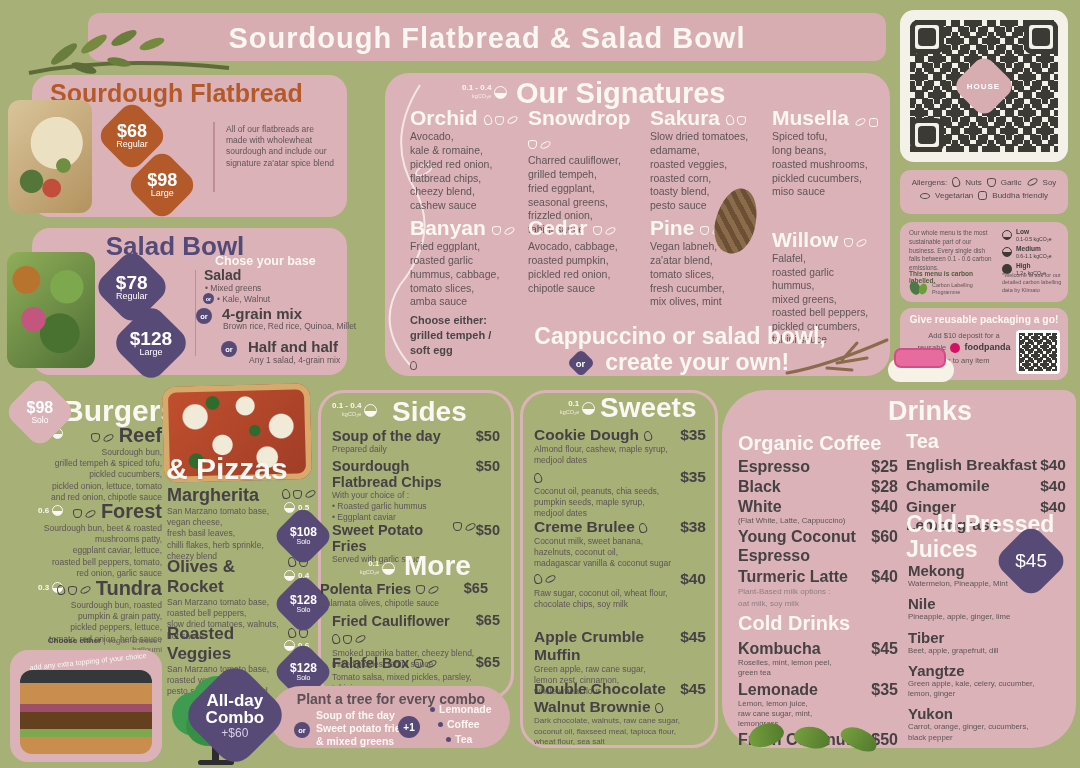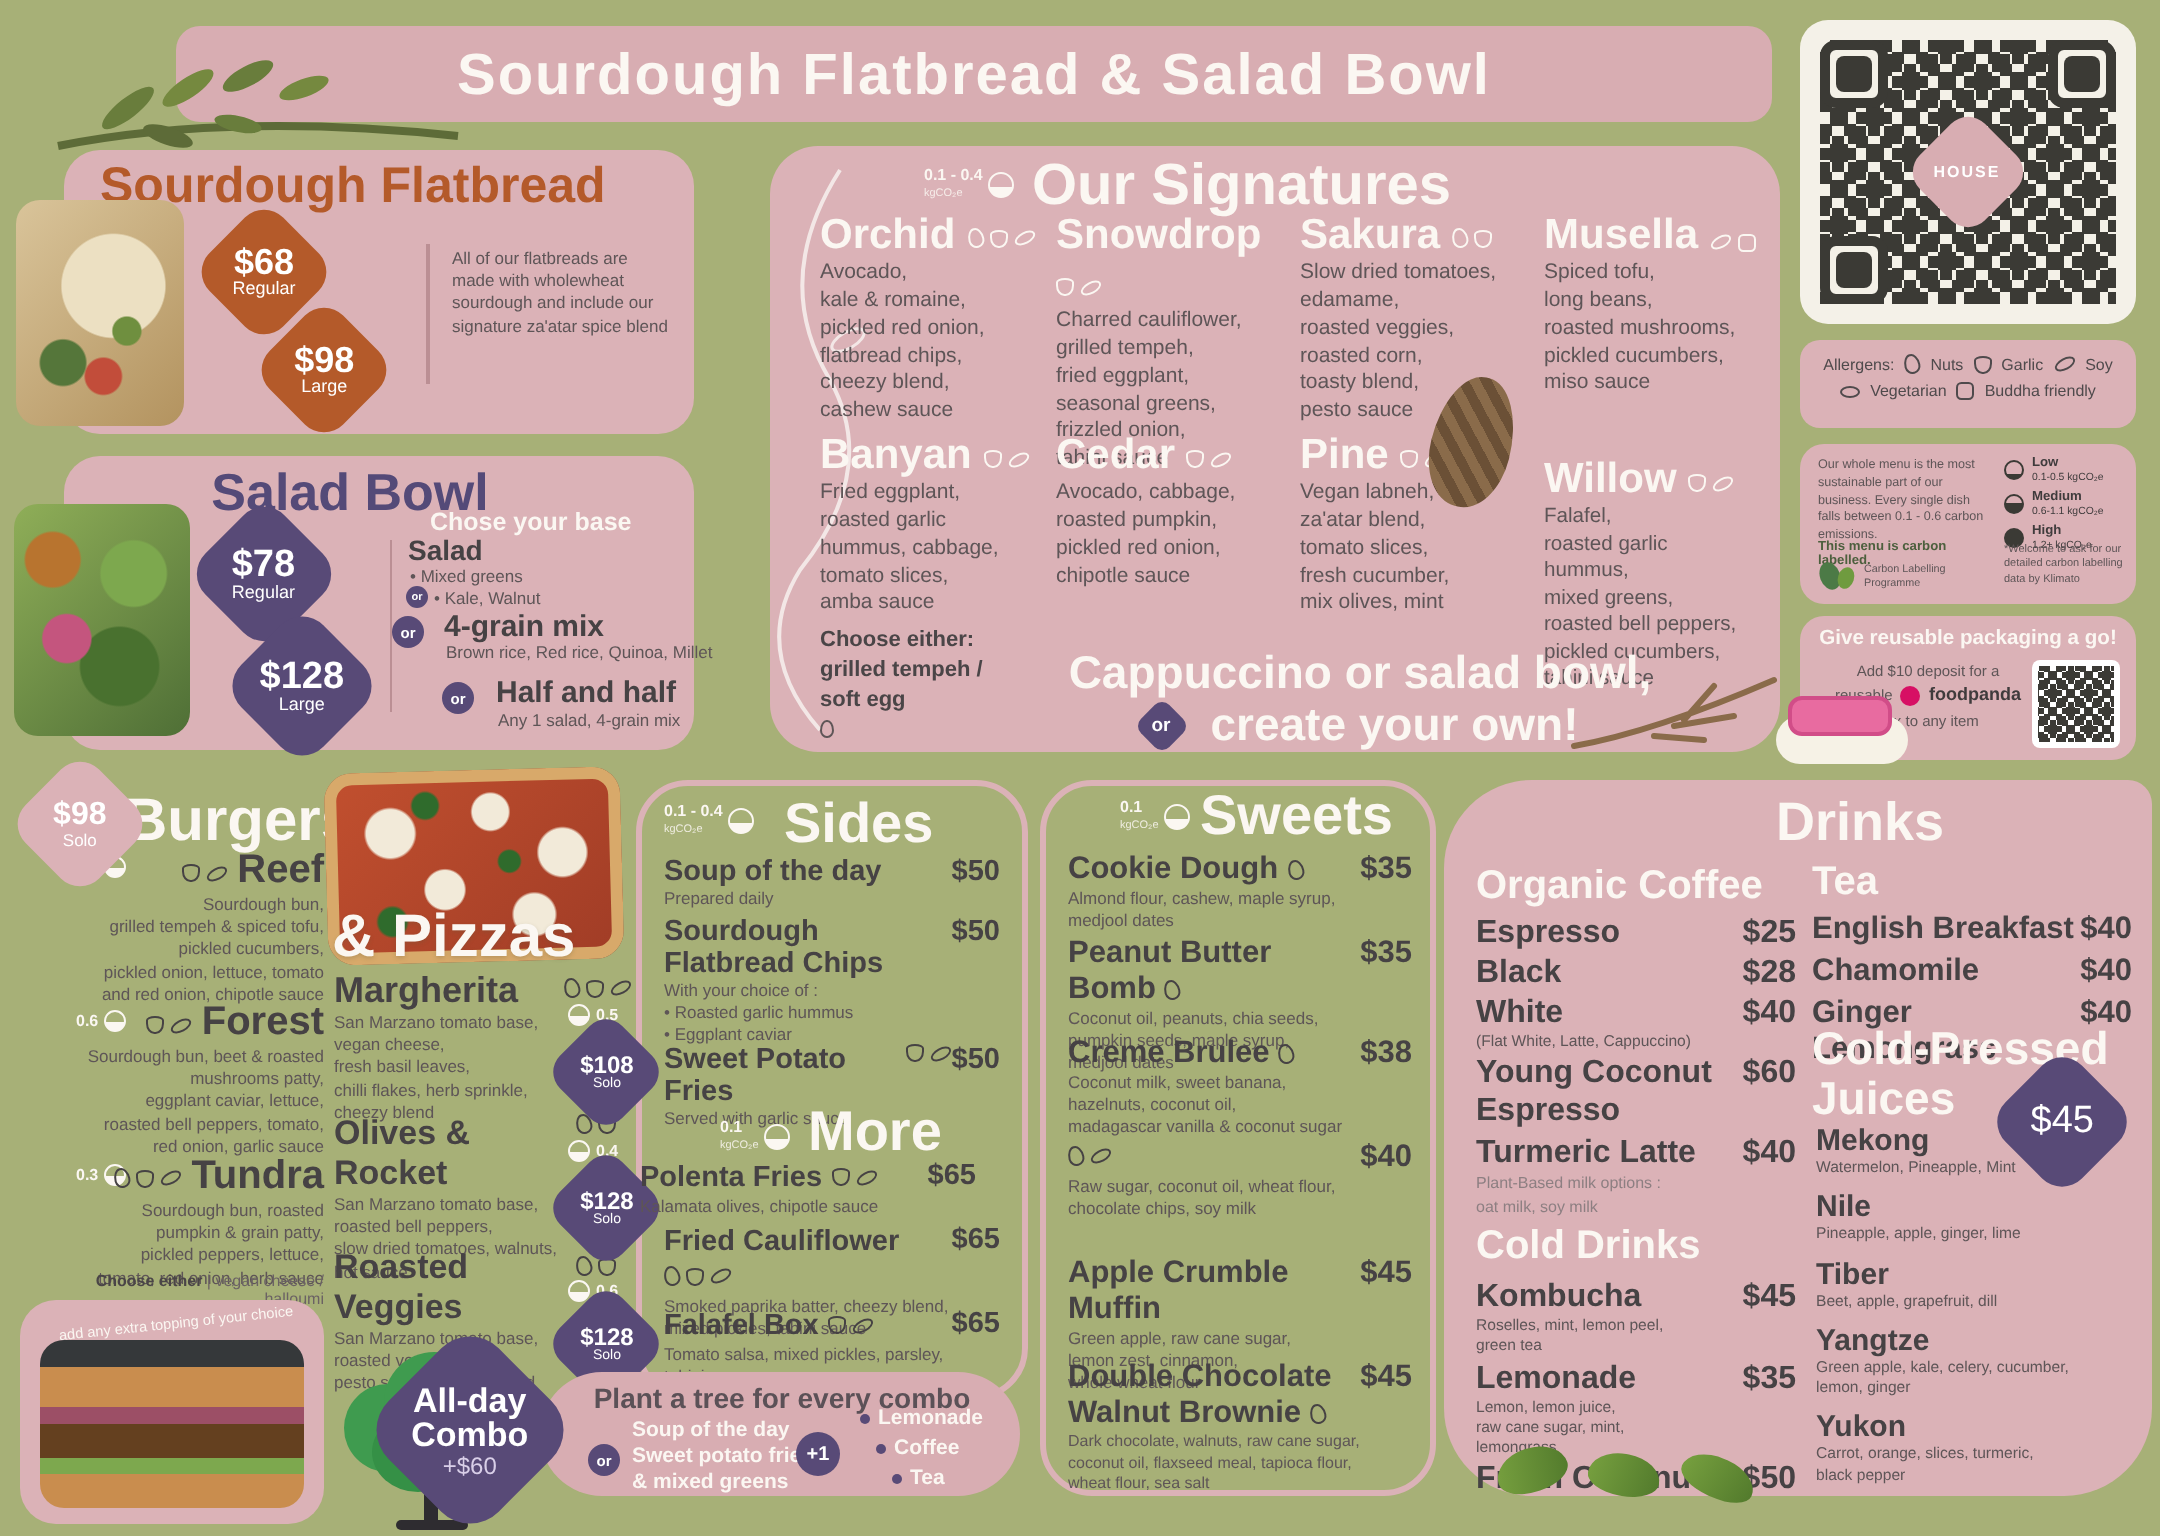--- a/index.html
+++ b/index.html
@@ -14,21 +14,21 @@
   .pre{white-space:pre-line}
   
   .pd{position:absolute;display:flex;align-items:center;justify-content:center;transform:rotate(45deg);border-radius:26%}
   .pd>div{transform:rotate(-45deg);text-align:center;color:#fff;line-height:1.02}
   .pd-o{background:#b45a2a}.pd-p{background:#584a77}.pd-pk{background:#dbb2b7}
   
   .cup{display:inline-block;width:13px;height:13px;border-radius:50%;border:1.6px solid currentColor;
        background:linear-gradient(to top,currentColor 42%,transparent 42%);vertical-align:middle;box-sizing:border-box}
   .cup.sm{width:11px;height:11px;border-width:1.4px}
   .co2wrap{display:inline-flex;align-items:center;gap:3px}
-  .co2txt{font-size:8px;font-weight:bold;line-height:1;text-align:left}
+  .co2txt{font-size:8px;font-weight:bold;line-height:1;text-align:right}
   .co2unit{font-size:5.5px;opacity:.85;font-weight:normal}
   
   .ic{display:inline-block;border:1.3px solid currentColor;box-sizing:border-box;vertical-align:middle}
   .ic-nut{width:8px;height:10px;border-radius:50% 50% 50% 50%/62% 62% 42% 42%;transform:rotate(-14deg)}
   .ic-garlic{width:9px;height:9px;border-radius:62% 62% 58% 58%/30% 30% 72% 72%}
   .ic-soy{width:11px;height:6px;border-radius:50%;transform:rotate(-28deg)}
   .ic-egg{width:7px;height:9px;border-radius:50% 50% 50% 50%/60% 60% 44% 44%}
   .ic-buddha{width:9px;height:9px;border-radius:30%}
   .ic-veg{width:10px;height:6px;border-radius:50%}
   .icons{display:inline-flex;gap:3px;align-items:center}
@@ -574,21 +574,21 @@
 <div class="abs" style="left:534px;top:426px;width:172px;z-index:2">
   <div class="mrow">
       <span><span class="dk" style="font-size:15.5px">Cookie Dough</span> <span class="ic ic-nut dk"></span></span>
       <span class="dk" style="font-size:15.5px">$35</span>
     </div>
   <div class="desc">Almond flour, cashew, maple syrup,
 medjool dates</div>
 </div>
 <div class="abs" style="left:534px;top:468px;width:172px;z-index:2">
   <div class="mrow">
-      <span><span class="dk" style="font-size:15.5px">Peanut Butter Bomb</span> <span class="ic ic-nut dk"></span></span>
+      <span> <span class="ic ic-nut dk"></span></span>
       <span class="dk" style="font-size:15.5px">$35</span>
     </div>
   <div class="desc">Coconut oil, peanuts, chia seeds,
 pumpkin seeds, maple syrup,
 medjool dates</div>
 </div>
 <div class="abs" style="left:534px;top:518px;width:172px;z-index:2">
   <div class="mrow">
       <span><span class="dk" style="font-size:15.5px">Creme Brulee</span> <span class="ic ic-nut dk"></span></span>
       <span class="dk" style="font-size:15.5px">$38</span>
@@ -705,21 +705,21 @@
   <div class="dk" style="font-size:15px">Mekong</div>
   <div class="desc" style="font-size:7.8px">Watermelon, Pineapple, Mint</div>
   <div class="dk" style="font-size:15px;margin-top:6px">Nile</div>
   <div class="desc" style="font-size:7.8px">Pineapple, apple, ginger, lime</div>
   <div class="dk" style="font-size:15px;margin-top:6px">Tiber</div>
   <div class="desc" style="font-size:7.8px">Beet, apple, grapefruit, dill</div>
   <div class="dk" style="font-size:15px;margin-top:6px">Yangtze</div>
   <div class="desc" style="font-size:7.8px">Green apple, kale, celery, cucumber,
 lemon, ginger</div>
   <div class="dk" style="font-size:15px;margin-top:6px">Yukon</div>
-  <div class="desc" style="font-size:7.8px">Carrot, orange, slices, turmeric,
+  <div class="desc" style="font-size:7.8px">Carrot, orange, ginger, cucumbers,
 black pepper</div>
 </div>
 
 <div class="abs" style="left:172px;top:676px;width:76px;height:70px;z-index:3">
   <div class="abs" style="left:0;top:16px;width:44px;height:44px;border-radius:50%;background:#3f9b4f"></div>
   <div class="abs" style="left:20px;top:0;width:50px;height:50px;border-radius:50%;background:#3f9b4f"></div>
   <div class="abs" style="left:14px;top:30px;width:46px;height:40px;border-radius:50%;background:#359046"></div>
 </div>
 <div class="abs" style="left:212px;top:744px;width:7px;height:18px;background:#2e2c30;z-index:3"></div>
 <div class="abs" style="left:198px;top:760px;width:36px;height:5px;border-radius:3px;background:#2e2c30;z-index:3"></div>

